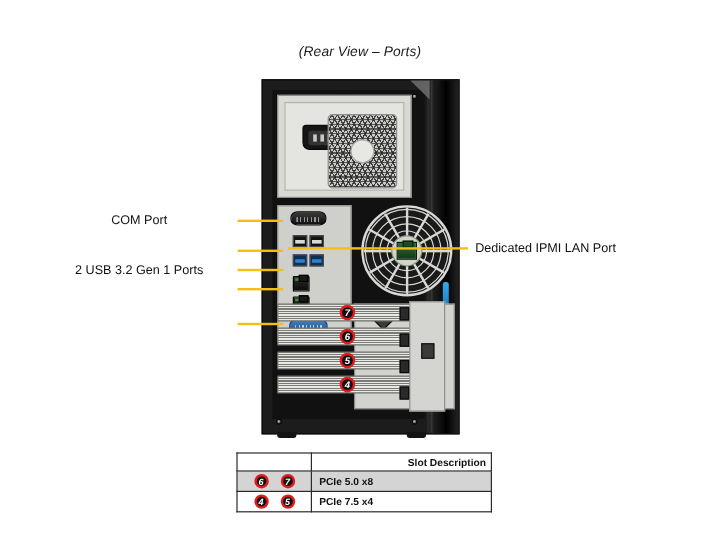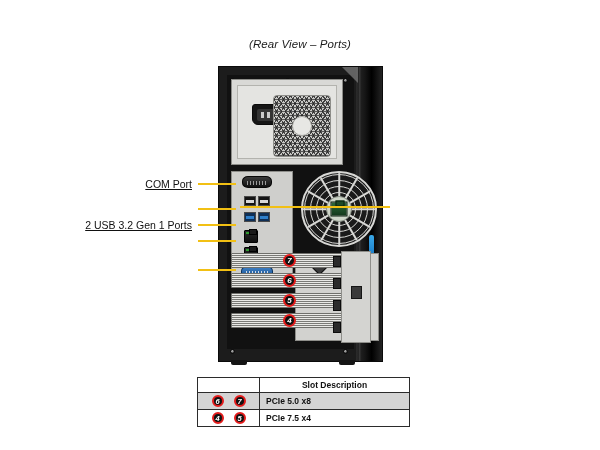--- a/index.html
+++ b/index.html
@@ -23,21 +23,21 @@
   }
 
   
   .callout {
     position: absolute;
     font-size: 10.5px;
     color: #111;
     white-space: nowrap;
     line-height: 12px;
   }
-  .callout.right-al { text-align: right; text-decoration: underline; }
+  .callout.right-al { text-align: center; }
 
   .leader {
     position: absolute;
     height: 2px;
     background: #F2C014;
   }
 
   
   #chassis {
     position: absolute;
@@ -311,21 +311,21 @@
   }
   #slot-table td, #slot-table th {
     border: 1px solid #2b2b2b;
     padding: 2px 4px;
     vertical-align: middle;
   }
   #slot-table th {
     background: #ffffff;
     font-size: 8.5px;
     font-weight: bold;
-    text-align: center;
+    text-align: right;
     height: 14px;
   }
   #slot-table .c-badges { width: 62px; background: #d4d4d4; }
   #slot-table tr.row-head .c-badges { background:#ffffff; }
   #slot-table tr.r1 td { background: #d4d4d4; }
   #slot-table tr.r2 td { background: #ffffff; }
   #slot-table .desc { text-align: left; padding-left: 6px; font-weight: bold; }
   .badge-pair { display: flex; gap: 10px; justify-content: center; align-items: center; }
   .tbadge {
     width: 12px; height: 12px; border-radius: 50%;
@@ -443,20 +443,21 @@
   <div class="leader" style="left:198px; top:183px; width:38px;"></div>
   <div class="leader" style="left:198px; top:208px; width:38px;"></div>
   <div class="leader" style="left:198px; top:224px; width:38px;"></div>
   <div class="leader" style="left:198px; top:240px; width:38px;"></div>
   <div class="leader" style="left:198px; top:269px; width:38px;"></div>
   <div class="leader" style="left:240px; top:206px; width:150px;"></div>
 
   <div class="callout right-al" style="left:40px; top:178px; width:152px;">COM Port</div>
   <div class="callout right-al" style="left:40px; top:219px; width:152px;">2 USB 3.2 Gen 1 Ports</div>
 
+  <div class="callout" style="left:396px; top:201px;">Dedicated IPMI LAN Port</div>
 
   <table id="slot-table">
     <thead>
       <tr class="row-head">
         <th class="c-badges"></th>
         <th>Slot Description</th>
       </tr>
     </thead>
     <tbody>
       <tr class="r1">

